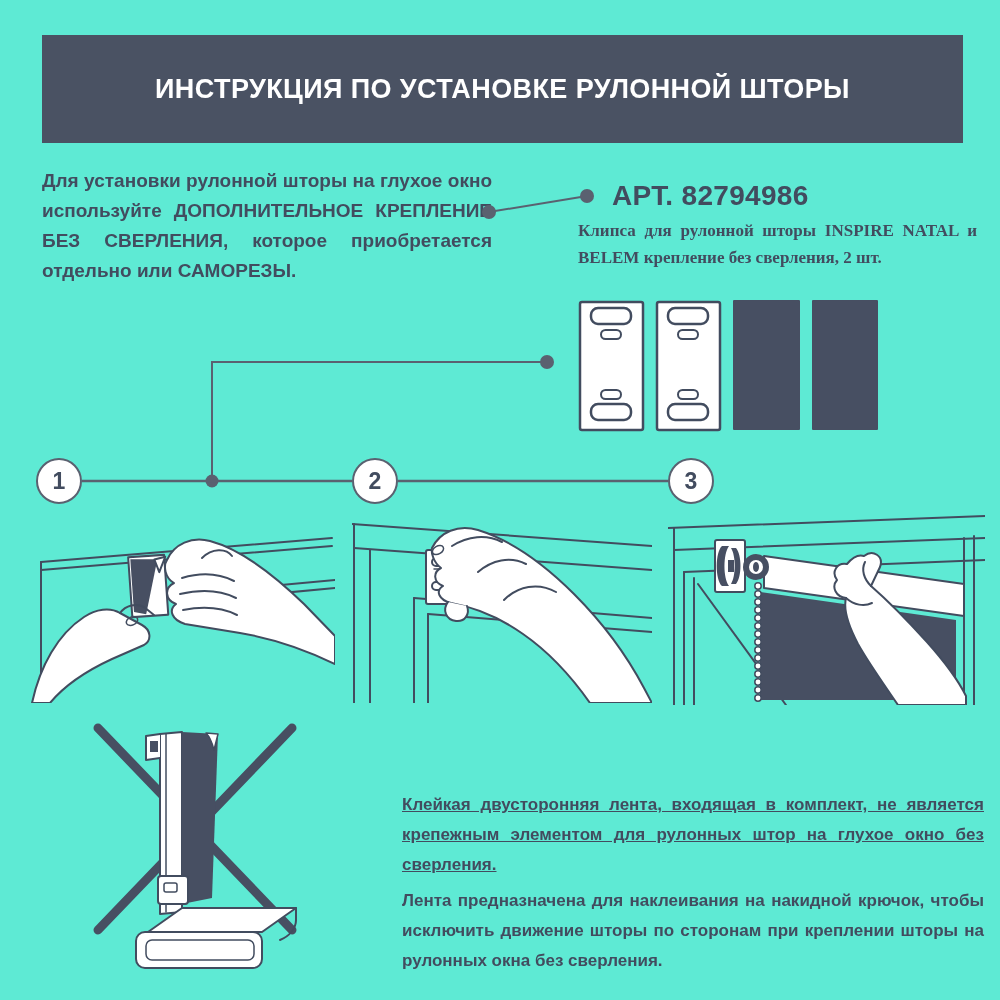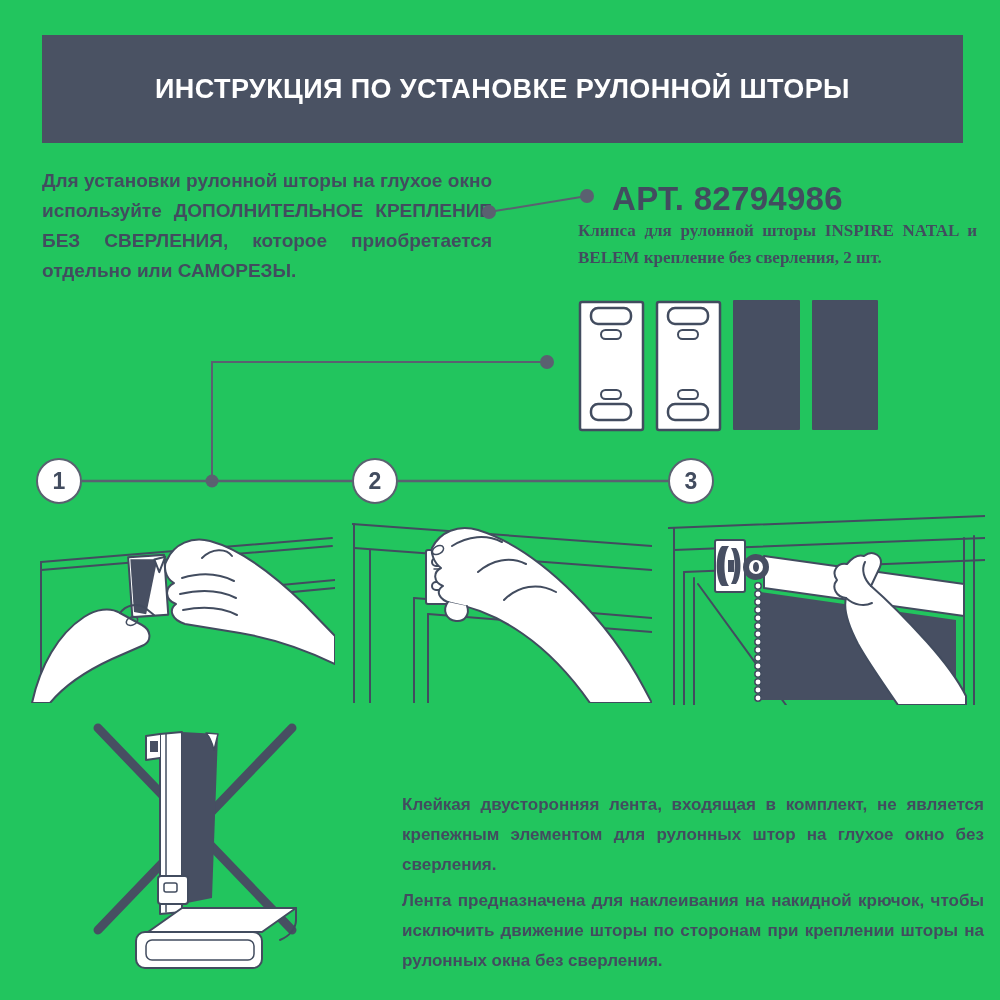--- a/index.html
+++ b/index.html
@@ -1,23 +1,23 @@
 <!DOCTYPE html>
 <html style="--header_bg: #4a5263; --ink: #424c5f; --line: #5a6170; --dark_fill: #474f62;"><head>
 <meta charset="utf-8">
 <style>
   html,body{margin:0;padding:0;background:#ffffff;}
-  .canvas{position:relative;width:1000px;height:1000px;background:#22c55e;overflow:hidden;
+  .canvas{position:relative;width:1000px;height:1000px;background:#5eead4;overflow:hidden;
           font-family:"Liberation Sans","DejaVu Sans",sans-serif;color:var(--ink,#424c5f);}
   .banner{position:absolute;left:42px;top:35px;width:921px;height:108px;background:var(--header_bg,#4a5263);
           display:flex;flex-direction:column;justify-content:center;align-items:center;
           color:#ffffff;font-weight:bold;font-size:27px;line-height:38px;letter-spacing:.4px;text-align:center;}
   .intro{position:absolute;left:42px;top:166px;width:450px;margin:0;font-size:19px;font-weight:bold;
          line-height:30px;text-align:justify;color:var(--ink,#424c5f);}
-  .art{position:absolute;left:612px;top:180px;font-size:33px;font-weight:bold;color:var(--ink,#424c5f);letter-spacing:.3px;}
+  .art{position:absolute;left:612px;top:180px;font-size:28px;font-weight:bold;color:var(--ink,#424c5f);letter-spacing:.3px;}
   .proddesc{position:absolute;left:578px;top:217px;width:399px;margin:0;font-size:17px;font-weight:bold;
             line-height:27px;text-align:justify;color:var(--ink,#424c5f);font-family:Liberation Serif, serif;}
   .overlay{position:absolute;left:0;top:0;width:1000px;height:1000px;pointer-events:none;z-index:5;}
   .badge{position:absolute;top:458px;width:42px;height:42px;border:2px solid var(--line,#5a6170);border-radius:50%;
          background:#ffffff;display:flex;align-items:center;justify-content:center;
          font-size:23px;font-weight:bold;color:var(--ink,#424c5f);z-index:6;}
   .clipimg{position:absolute;top:300px;width:67px;height:132px;}
   .darkstrip{position:absolute;top:300px;width:67px;height:130px;background:var(--dark_fill,#474f62);border-radius:1px;}
   .panel{position:absolute;top:518px;}
   .note{position:absolute;width:582px;margin:0;font-size:17px;font-weight:bold;line-height:30px;
@@ -200,16 +200,16 @@
     <g>
       <rect class="sf" x="98" y="176" width="30" height="28" rx="3"></rect>
       <rect class="s15" x="104" y="183" width="13" height="9" rx="2" fill="#fff"></rect>
       <path class="sf" d="M88,232 L122,208 L236,208 L202,232 Z"></path>
       <rect class="sf" x="76" y="232" width="126" height="36" rx="9"></rect>
       <path class="s" d="M236,208 L236,220 C236,228 230,236 220,240"></path>
       <rect class="s15" x="86" y="240" width="108" height="20" rx="6"></rect>
     </g>
   </svg>
 
-  <p class="note" style="left:402px;top:790px;">Клейкая двусторонняя лента, входящая в комплект, не является крепежным элементом для рулонных штор на глухое окно без сверления.</p>
+  <p class="note" style="left:402px;top:790px;text-decoration:underline;">Клейкая двусторонняя лента, входящая в комплект, не является крепежным элементом для рулонных штор на глухое окно без сверления.</p>
   <p class="note" style="left:402px;top:886px;">Лента предназначена для наклеивания на накидной крючок, чтобы исключить движение шторы по сторонам при креплении шторы на рулонных окна без сверления.</p>
 
 </div>
 
 </body></html>

